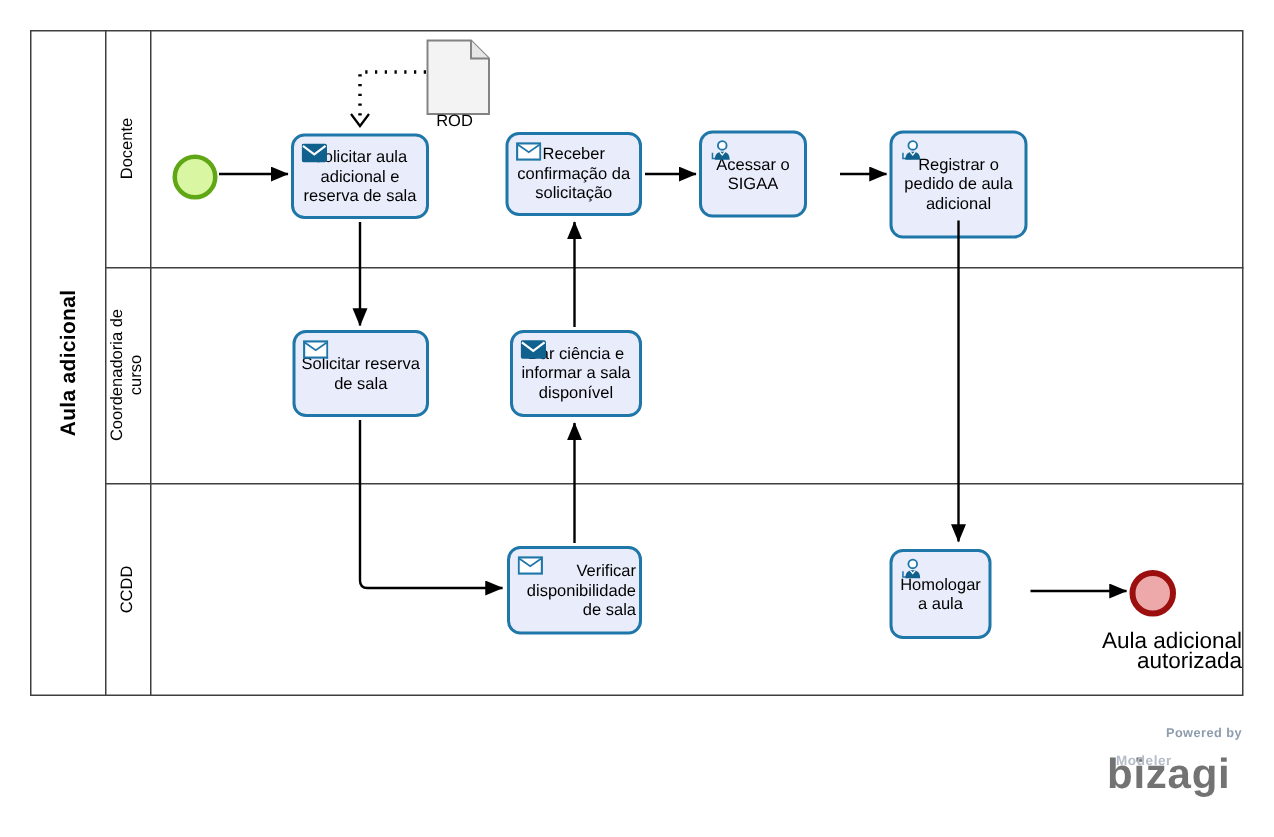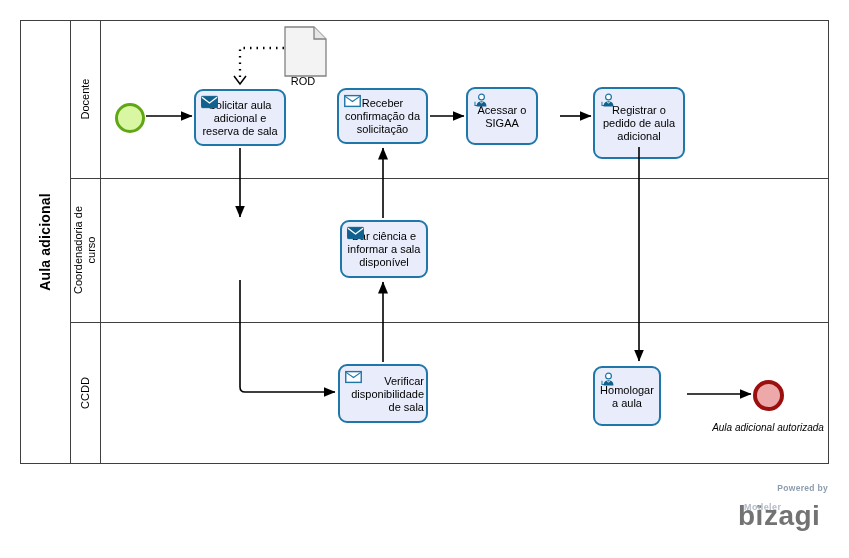--- a/index.html
+++ b/index.html
@@ -15,21 +15,21 @@
   .pool-title{font-weight:bold;font-size:14px;letter-spacing:.2px;}
   
   .task{position:absolute;box-sizing:border-box;background:#e9edfb;border:2px solid #1f76a8;
         border-radius:9px;display:flex;align-items:center;justify-content:center;
         font-size:11px;line-height:13px;text-align:center;padding:3px 2px 2px 2px;}
   .task .ticon{position:absolute;top:4px;left:5px;width:17px;height:14px;}
   
   .event{position:absolute;border-radius:50%;box-sizing:content-box;}
   .start{width:24px;height:24px;border:3px solid #60a716;background:#d9f7a2;}
   .end{width:23px;height:23px;border:4px solid #9b0f0f;background:#eda9a9;}
-  .floatlabel{position:absolute;font-size:10px;line-height:13px;text-align:center;font-style:italic;}
+  .floatlabel{position:absolute;font-size:15px;line-height:13px;text-align:right;}
   
   svg.flows{position:absolute;left:0;top:0;pointer-events:none;}
   
   .powered{position:absolute;left:740px;top:483px;width:88px;text-align:right;
            font-size:8.5px;font-weight:bold;color:#8d9cae;letter-spacing:.3px;}
   .bizagi{position:absolute;left:738px;top:489px;width:92px;text-align:left;
           font-size:28px;line-height:29px;font-weight:bold;color:#737373;letter-spacing:.5px;margin-top:12px;}
   .modeler{position:absolute;left:744px;top:502px;font-size:9px;color:#b4bcc8;letter-spacing:.4px;font-weight:bold;}
   .doc-label{position:absolute;left:281px;top:75px;width:44px;text-align:center;font-size:11px;}
 </style>
@@ -94,20 +94,26 @@
       </svg>
     <span>Acessar o SIGAA</span>
   </div>
   <div class="task" style="left:593px;top:87px;width:92px;height:72px;">
     <svg class="ticon">
         <use href="#sym-user-icon"></use>
       </svg>
     <span>Registrar o pedido de aula adicional</span>
   </div>
 
+  <div class="task" style="left:195px;top:220px;width:91px;height:58px;">
+    <svg class="ticon">
+        <use href="#sym-receive-message-icon"></use>
+      </svg>
+    <span>Solicitar reserva de sala</span>
+  </div>
   <div class="task" style="left:340px;top:220px;width:88px;height:58px;">
     <svg class="ticon">
         <use href="#sym-send-message-icon"></use>
       </svg>
     <span>Dar ciência e informar a sala disponível</span>
   </div>
 
   <div class="task" style="left:338px;top:364px;width:90px;height:59px;text-align:right;">
     <svg class="ticon">
         <use href="#sym-receive-message-icon"></use>

